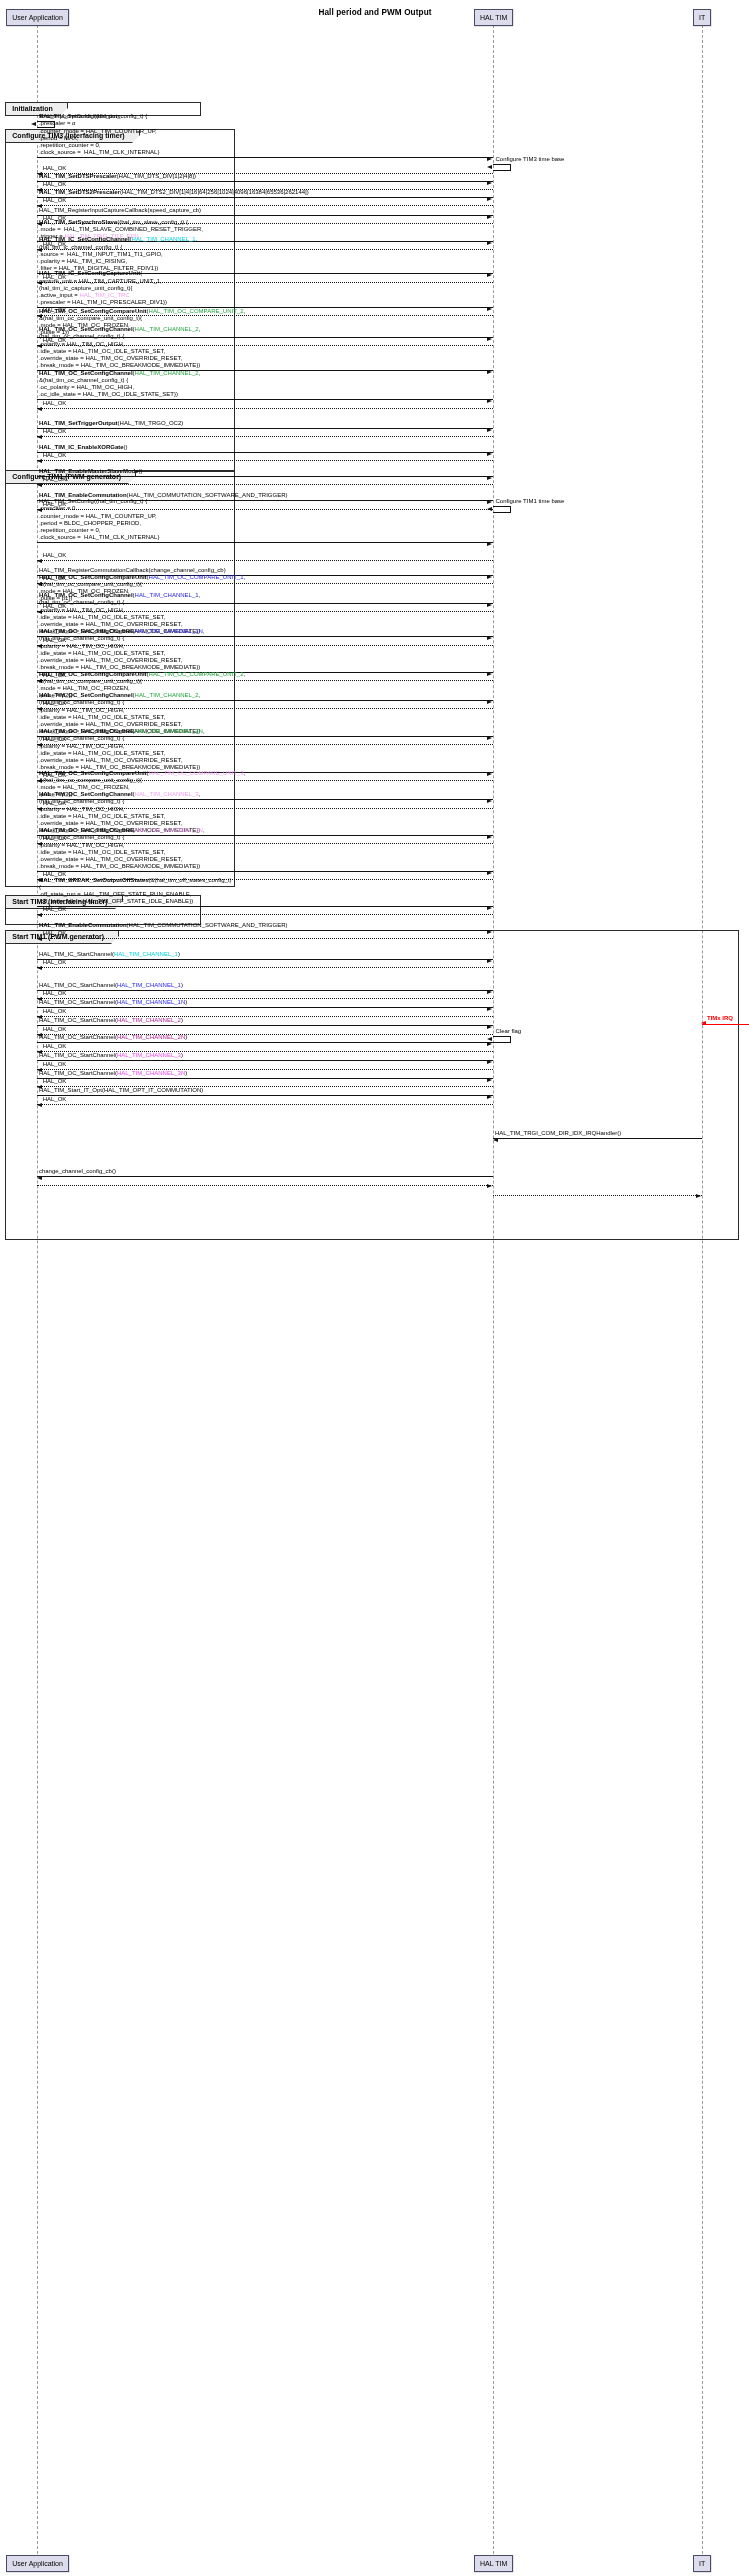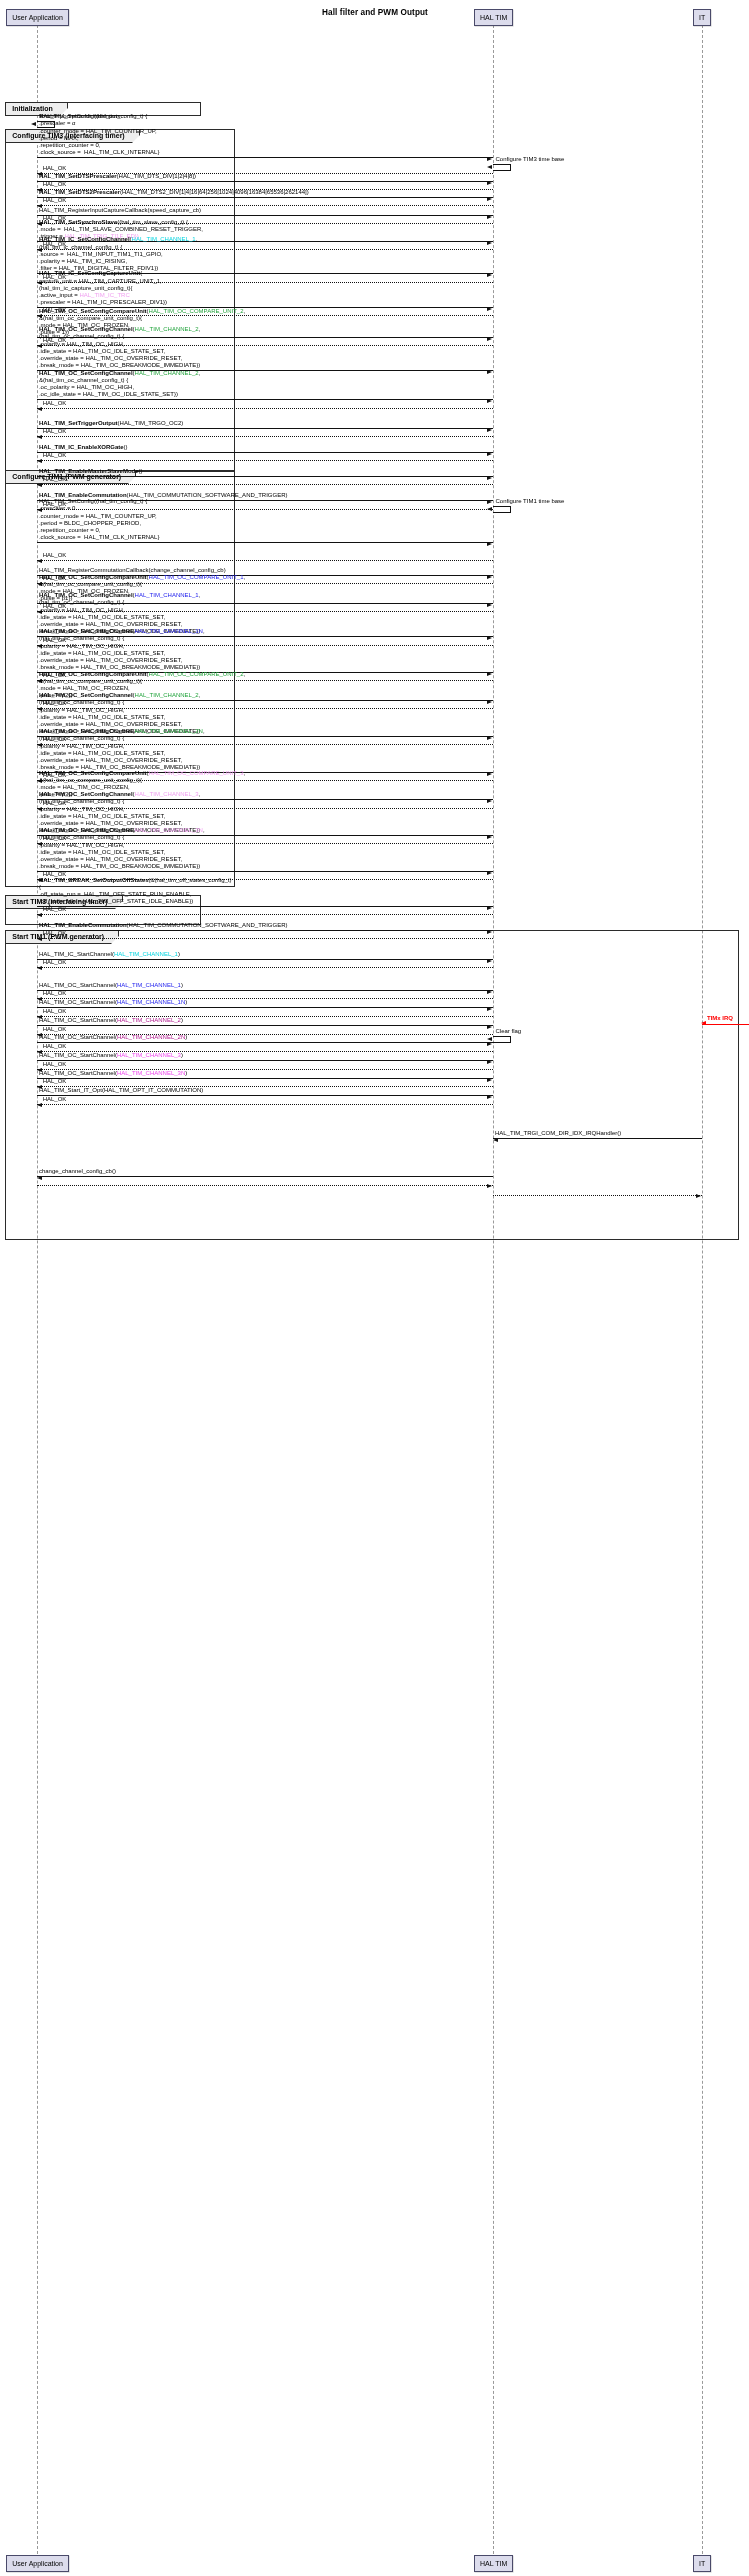--- a/index.html
+++ b/index.html
@@ -182,21 +182,21 @@
   .c-blue   {color:#2222ee;}
   .c-magenta{color:#ee44ee;}
   .c-pink   {color:#f0a0f0;}
   .c-purple {color:#b0188c;}
 </style>
 </head>
 <body>
 
 <div id="diagram">
 
-  <div class="diagram-title">Hall filter and PWM Output</div>
+  <div class="diagram-title">Hall period and PWM Output</div>
 
   <div id="layer-lifelines">
       <div class="lifeline" style="left: 37px; top: 25px; height: 2529px;"></div>
       <div class="lifeline" style="left: 493px; top: 25px; height: 2529px;"></div>
       <div class="lifeline" style="left: 702px; top: 25px; height: 2529px;"></div>
     </div>
   <div id="layer-fragments">
       <div class="fragment" style="left: 5px; top: 102px; width: 196px; height: 14px;">
         <div class="fragment-label">Initialization</div>
       </div>

